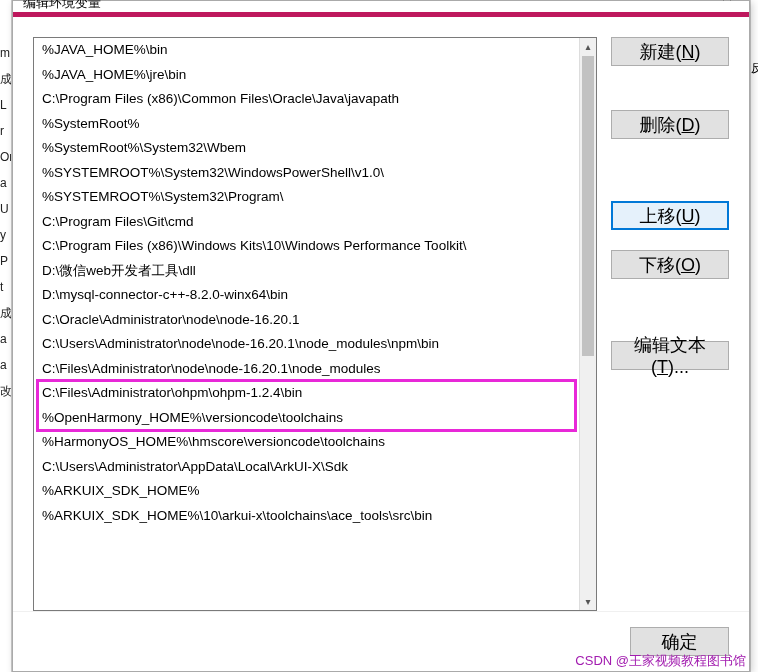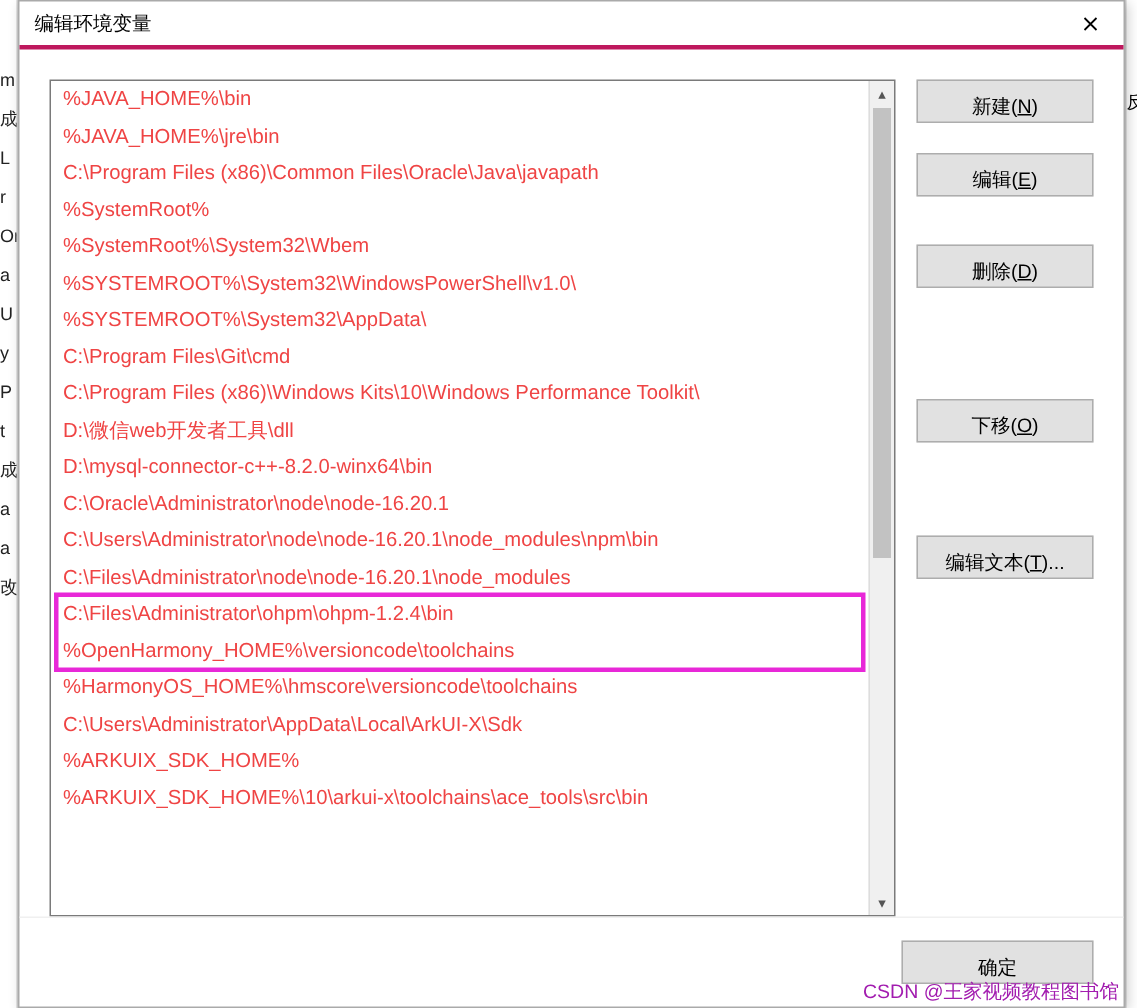--- a/index.html
+++ b/index.html
@@ -40,25 +40,25 @@
     left: 12px; top: 0;
     width: 738px;
     height: 672px;
     background: #fff;
     border: 1px solid #aaa;
     box-shadow: 2px 2px 8px rgba(0,0,0,0.2);
     display: flex;
     flex-direction: column;
   }
   .titlebar {
-    height: 32px;
-    display: flex;
-    align-items: center;
+    height: 16px;
+    display: flex;
+    align-items: flex-end;
     padding-left: 10px;
-    border-bottom: 3px solid #be185d;
+    border-bottom: 5px solid #be185d;
     font-size: 13px;
   }
   .titlebar .title { flex: 1; }
   .close-btn {
     width: 44px; height: 32px;
     display: flex; align-items: center; justify-content: center;
     font-size: 14px;
     color: #000;
     cursor: pointer;
   }
@@ -80,21 +80,21 @@
     position: absolute; left: 0; right: 17px; top: 0; bottom: 0;
     overflow: hidden;
   }
   .row {
     height: 24.5px;
     line-height: 24.5px;
     padding: 0 8px;
     white-space: nowrap;
     overflow: hidden;
     font-size: 13.5px;
-    color: #ef4444;
+    color: #000000;
   }
   .highlight-box {
     position: absolute;
     border: 3px solid #e828d8;
     pointer-events: none;
   }
   .scrollbar {
     position: absolute;
     right: 0; top: 0; bottom: 0;
     width: 17px;
@@ -114,23 +114,23 @@
   }
   .btn-col {
     width: 118px;
     display: flex;
     flex-direction: column;
   }
   .btn {
     height: 29px;
     border: 1px solid #adadad;
     background: #e1e1e1;
-    font-size: 13px;
-    display: flex;
-    align-items: flex-end;
+    font-size: 18px;
+    display: flex;
+    align-items: center;
     justify-content: center;
     margin-bottom: 8px;
     cursor: pointer;
     font-family: inherit;
   }
   .btn.focus {
     border: 2px solid #0078d7;
     background: #e5f1fb;
   }
   .u { text-decoration: underline; }
@@ -138,21 +138,21 @@
   .gap-lg { height: 54px; }
   .footer {
     height: 60px;
     display: flex;
     justify-content: flex-end;
     align-items: center;
     padding: 0 20px;
     gap: 10px;
     border-top: 1px solid #f0f0f0;
   }
-  .footer .btn { width: 128px; margin-bottom: 0; }
+  .footer .btn { width: 99px; margin-bottom: 0; }
   .watermark {
     position: absolute;
     right: 12px; bottom: 2px;
     color: #a21caf;
     font-size: 13px;
     pointer-events: none;
   }
 </style>
 </head>
 <body>
@@ -195,21 +195,21 @@
 
   <div class="body">
     <div class="listbox">
       <div class="list-inner" id="list-inner">
           <div class="row">%JAVA_HOME%\bin</div>
           <div class="row">%JAVA_HOME%\jre\bin</div>
           <div class="row">C:\Program Files (x86)\Common Files\Oracle\Java\javapath</div>
           <div class="row">%SystemRoot%</div>
           <div class="row">%SystemRoot%\System32\Wbem</div>
           <div class="row">%SYSTEMROOT%\System32\WindowsPowerShell\v1.0\</div>
-          <div class="row">%SYSTEMROOT%\System32\AppData\</div>
+          <div class="row">%SYSTEMROOT%\System32\Program\</div>
           <div class="row">C:\Program Files\Git\cmd</div>
           <div class="row">C:\Program Files (x86)\Windows Kits\10\Windows Performance Toolkit\</div>
           <div class="row">D:\微信web开发者工具\dll</div>
           <div class="row">D:\mysql-connector-c++-8.2.0-winx64\bin</div>
           <div class="row">C:\Oracle\Administrator\node\node-16.20.1</div>
           <div class="row">C:\Users\Administrator\node\node-16.20.1\node_modules\npm\bin</div>
           <div class="row">C:\Files\Administrator\node\node-16.20.1\node_modules</div>
           <div class="row">C:\Files\Administrator\ohpm\ohpm-1.2.4\bin</div>
           <div class="row">%OpenHarmony_HOME%\versioncode\toolchains</div>
           <div class="row">%HarmonyOS_HOME%\hmscore\versioncode\toolchains</div>
@@ -223,29 +223,29 @@
         <div class="sb-thumb"></div>
         <div class="sb-arrow" style="position:absolute;bottom:0;left:0;right:0">▾</div>
       </div>
     </div>
 
     <div class="btn-col">
       <button class="btn">
           <span><span>新建</span>(<span class="u">N</span>)</span>
         </button>
       <div class="gap-sm"></div>
-      <button class="btn">
-          <span><span>编辑</span>(<span class="u">E</span>)</span>
-        </button>
       <div class="gap-sm"></div>
       <div class="gap-sm"></div>
       <button class="btn">
           <span><span>删除</span>(<span class="u">D</span>)</span>
         </button>
       <div class="gap-lg"></div>
+      <button class="btn focus">
+          <span><span>上移</span>(<span class="u">U</span>)</span>
+        </button>
       <div class="gap-sm"></div>
       <button class="btn">
           <span><span>下移</span>(<span class="u">O</span>)</span>
         </button>
       <div class="gap-lg"></div>
       <button class="btn">
           <span><span>编辑文本</span>(<span class="u">T</span>)<span>...</span></span>
         </button>
     </div>
   </div>

